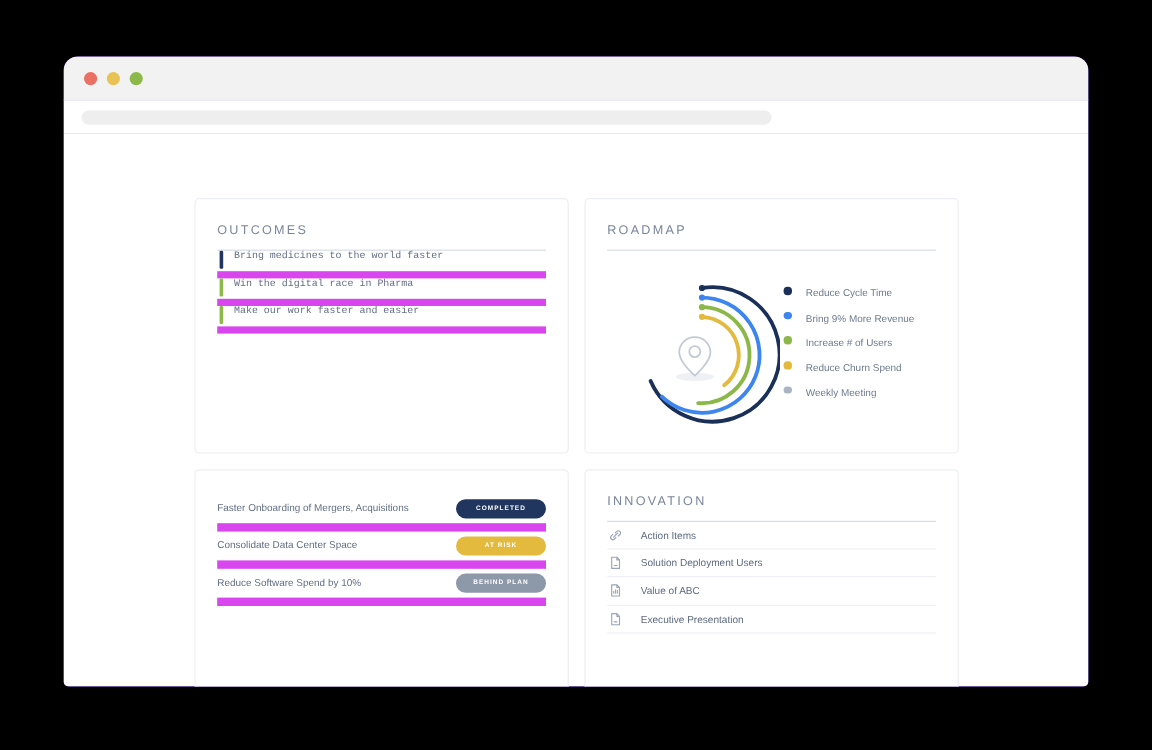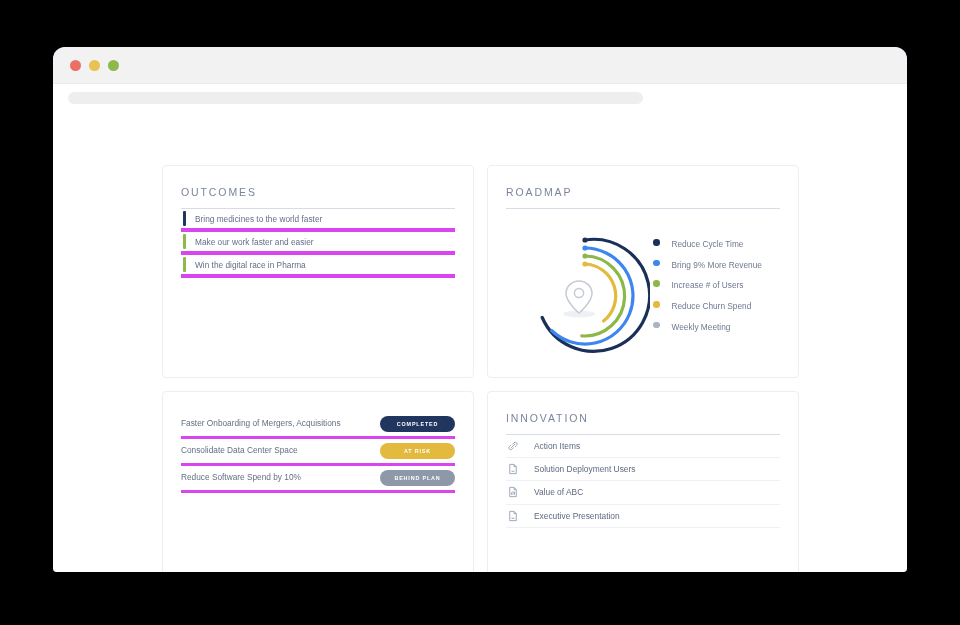--- a/index.html
+++ b/index.html
@@ -96,24 +96,24 @@
     letter-spacing: 1.9px;
     color: #7a859b;
     font-weight: 400;
     padding-bottom: 10px;
     border-bottom: 1px solid #d8dce6;
   }
 
   
   .outcome-row {
     display: flex;
-    align-items: center;
     height: 23px;
-    border-bottom: 4px solid #d946ef;
+    border-bottom: 6px solid #d946ef;
     padding-left: 2px;
+    font-family: Liberation Mono, monospace;
   }
   .outcome-bar {
     width: 3px;
     height: 15px;
     border-radius: 1px;
     flex: 0 0 auto;
   }
   .outcome-label {
     font-size: 8.3px;
     color: #636f85;
@@ -152,21 +152,21 @@
     margin-left: 12px;
     white-space: nowrap;
   }
 
   
   .metric-row {
     display: flex;
     align-items: center;
     justify-content: space-between;
     min-height: 23px;
-    border-bottom: 3px solid #d946ef;
+    border-bottom: 7px solid #d946ef;
     padding: 4px 0;
   }
   .metric-label {
     font-size: 8.3px;
     color: #636f85;
     line-height: 1.35;
     max-width: 190px;
   }
   .badge {
     flex: 0 0 auto;
@@ -227,25 +227,25 @@
 
       <div class="panel">
         <div class="panel-title">OUTCOMES</div>
         <div>
           <div class="outcome-row">
             <span class="outcome-bar" style="background:#20365e"></span>
             <span class="outcome-label">Bring medicines to the world faster</span>
           </div>
           <div class="outcome-row">
             <span class="outcome-bar" style="background:#8cb94a"></span>
-            <span class="outcome-label">Make our work faster and easier</span>
+            <span class="outcome-label">Win the digital race in Pharma</span>
           </div>
           <div class="outcome-row">
             <span class="outcome-bar" style="background:#8cb94a"></span>
-            <span class="outcome-label">Win the digital race in Pharma</span>
+            <span class="outcome-label">Make our work faster and easier</span>
           </div>
         </div>
       </div>
 
       <div class="panel">
         <div class="panel-title">ROADMAP</div>
 
         <div id="roadmap-body">
 
           <div id="roadmap-chart">

